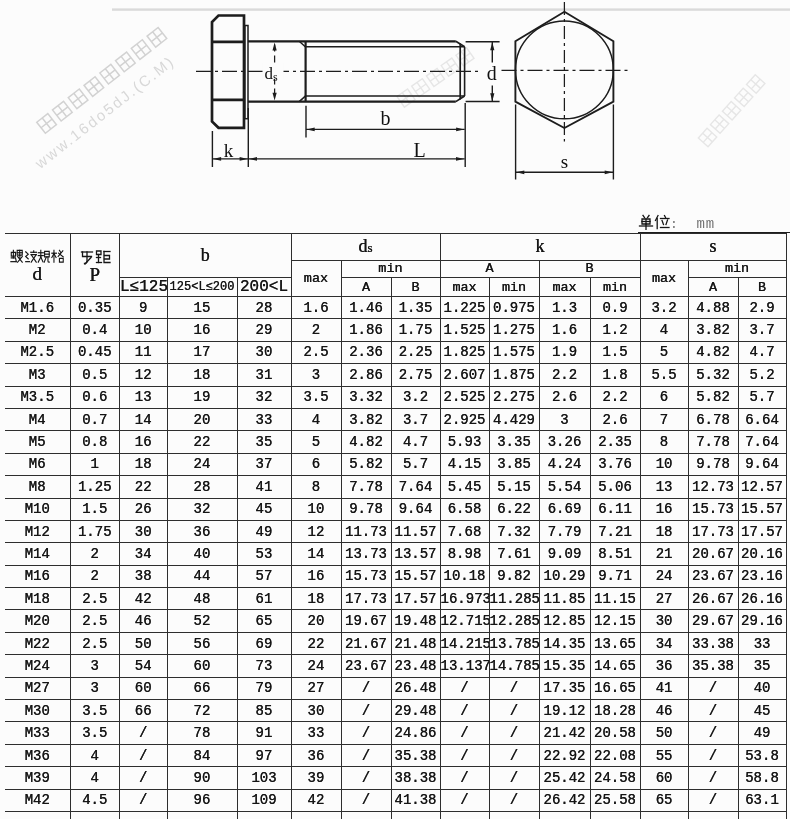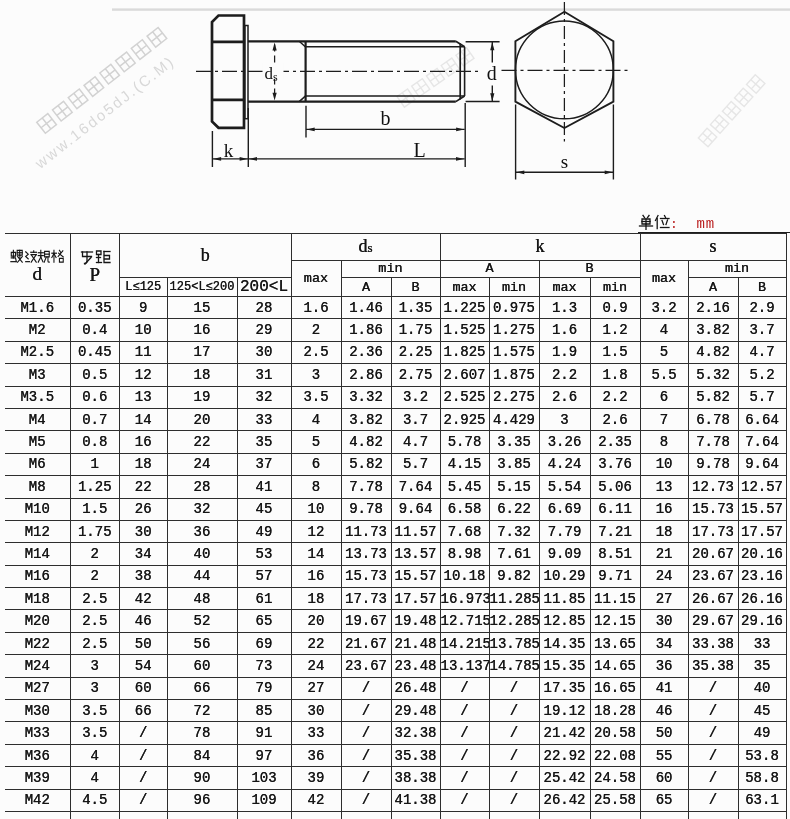--- a/index.html
+++ b/index.html
@@ -1,20 +1,20 @@
 <!DOCTYPE html>
 <html><head><meta charset="utf-8">
 <style>
 html,body{margin:0;padding:0;}
 body{width:790px;height:819px;position:relative;background:#fcfcfc;overflow:hidden;
  font-family:"Liberation Mono", monospace;}
 #wrap{position:absolute;left:0;top:0;width:790px;height:819px;overflow:hidden;opacity:0.999;will-change:transform;filter:blur(0.28px);}
 #draw{position:absolute;left:0;top:0;opacity:0.999;will-change:transform;filter:blur(0.28px);}
 #unit{position:absolute;left:638px;top:214px;width:152px;height:19px;
- font-size:14px;color:#b91c1c;letter-spacing:1px;}
+ font-size:14px;color:#737373;letter-spacing:1px;}
 table{position:absolute;left:5px;top:233px;border-collapse:collapse;table-layout:fixed;
  width:781px;color:#141414;}
 td,th{border:1.6px solid #2e2e2e;padding:0;text-align:center;vertical-align:middle;
  font-weight:normal;overflow:hidden;white-space:nowrap;text-shadow:0 0 0.45px rgba(25,25,25,.85);-webkit-text-stroke:0.22px #1a1a1a;}
 td{font-size:14px;height:21.4px;}
 tr.part td{height:14px;border-bottom:none;}
 th{font-size:13.5px;}
 .serif{font-family:"Liberation Serif",serif;font-size:18px;}
 td:first-child,th:first-child{border-left:none;}
 .cjk{display:inline-block;vertical-align:-2px;}
@@ -217,21 +217,21 @@
 </tr>
 <tr style="height:17.5px">
  <th rowspan="2">max</th>
           <th colspan="2">min</th>
  <th colspan="2">A</th>
           <th colspan="2">B</th>
  <th rowspan="2">max</th>
           <th colspan="2">min</th>
 </tr>
 <tr style="height:17px">
- <th style="font-size:12px">L≤125</th>
+ <th style="font-size:16px">L≤125</th>
           <th style="font-size:12px">125&lt;L≤200</th>
           <th style="font-size:16px">200&lt;L</th>
  <th>A</th>
           <th>B</th>
  <th>max</th>
           <th>min</th>
           <th>max</th>
           <th>min</th>
  <th>A</th>
           <th>B</th>
@@ -243,21 +243,21 @@
           <td>15</td>
           <td>28</td>
           <td>1.6</td>
           <td>1.46</td>
           <td>1.35</td>
           <td>1.225</td>
           <td>0.975</td>
           <td>1.3</td>
           <td>0.9</td>
           <td>3.2</td>
-          <td>2.16</td>
+          <td>4.88</td>
           <td>2.9</td>
         </tr>
 <tr>
           <td>M2</td>
           <td>0.4</td>
           <td>10</td>
           <td>16</td>
           <td>29</td>
           <td>2</td>
           <td>1.86</td>
@@ -340,21 +340,21 @@
         </tr>
 <tr>
           <td>M5</td>
           <td>0.8</td>
           <td>16</td>
           <td>22</td>
           <td>35</td>
           <td>5</td>
           <td>4.82</td>
           <td>4.7</td>
-          <td>5.78</td>
+          <td>5.93</td>
           <td>3.35</td>
           <td>3.26</td>
           <td>2.35</td>
           <td>8</td>
           <td>7.78</td>
           <td>7.64</td>
         </tr>
 <tr>
           <td>M6</td>
           <td>1</td>
@@ -560,21 +560,21 @@
           <td>45</td>
         </tr>
 <tr>
           <td>M33</td>
           <td>3.5</td>
           <td>/</td>
           <td>78</td>
           <td>91</td>
           <td>33</td>
           <td>/</td>
-          <td>32.38</td>
+          <td>24.86</td>
           <td>/</td>
           <td>/</td>
           <td>21.42</td>
           <td>20.58</td>
           <td>50</td>
           <td>/</td>
           <td>49</td>
         </tr>
 <tr>
           <td>M36</td>

